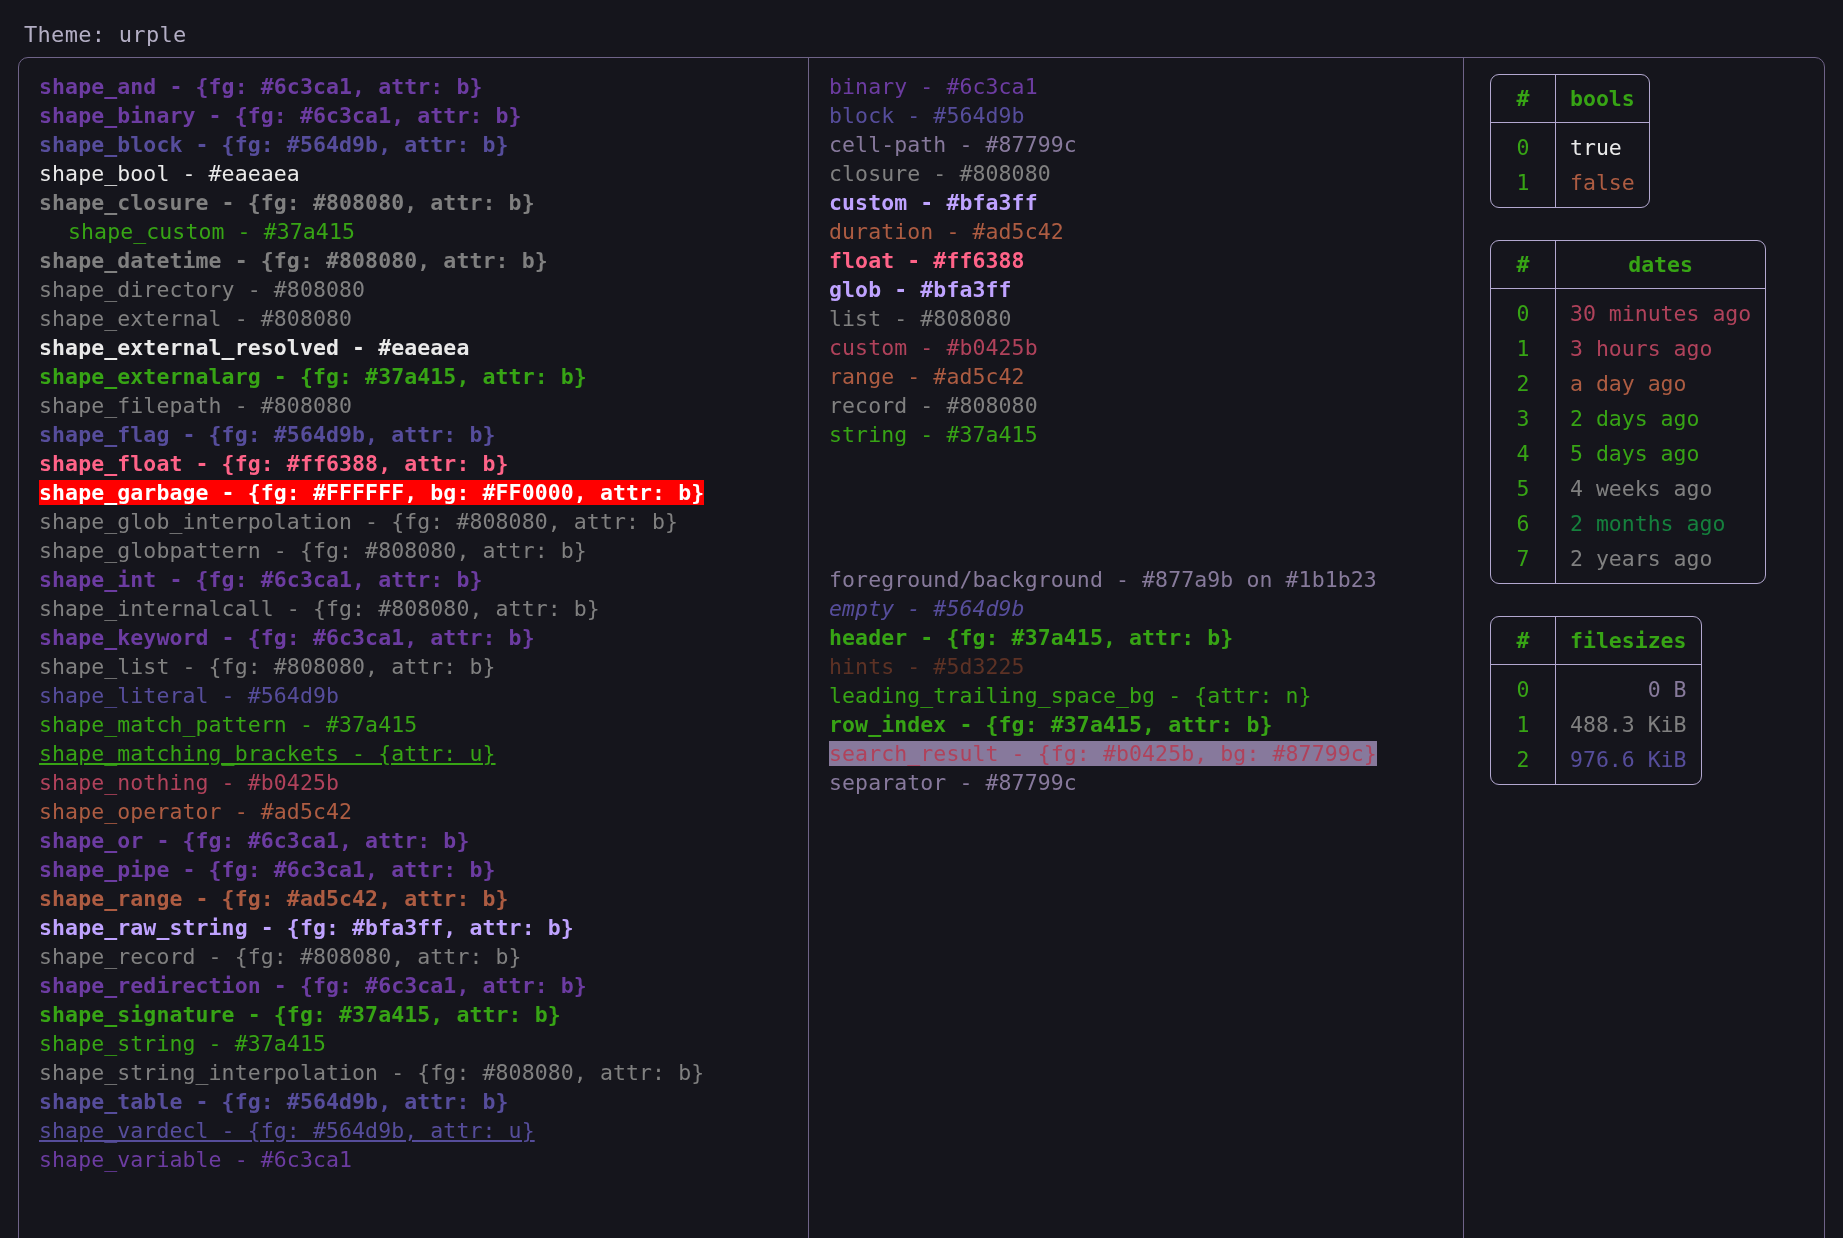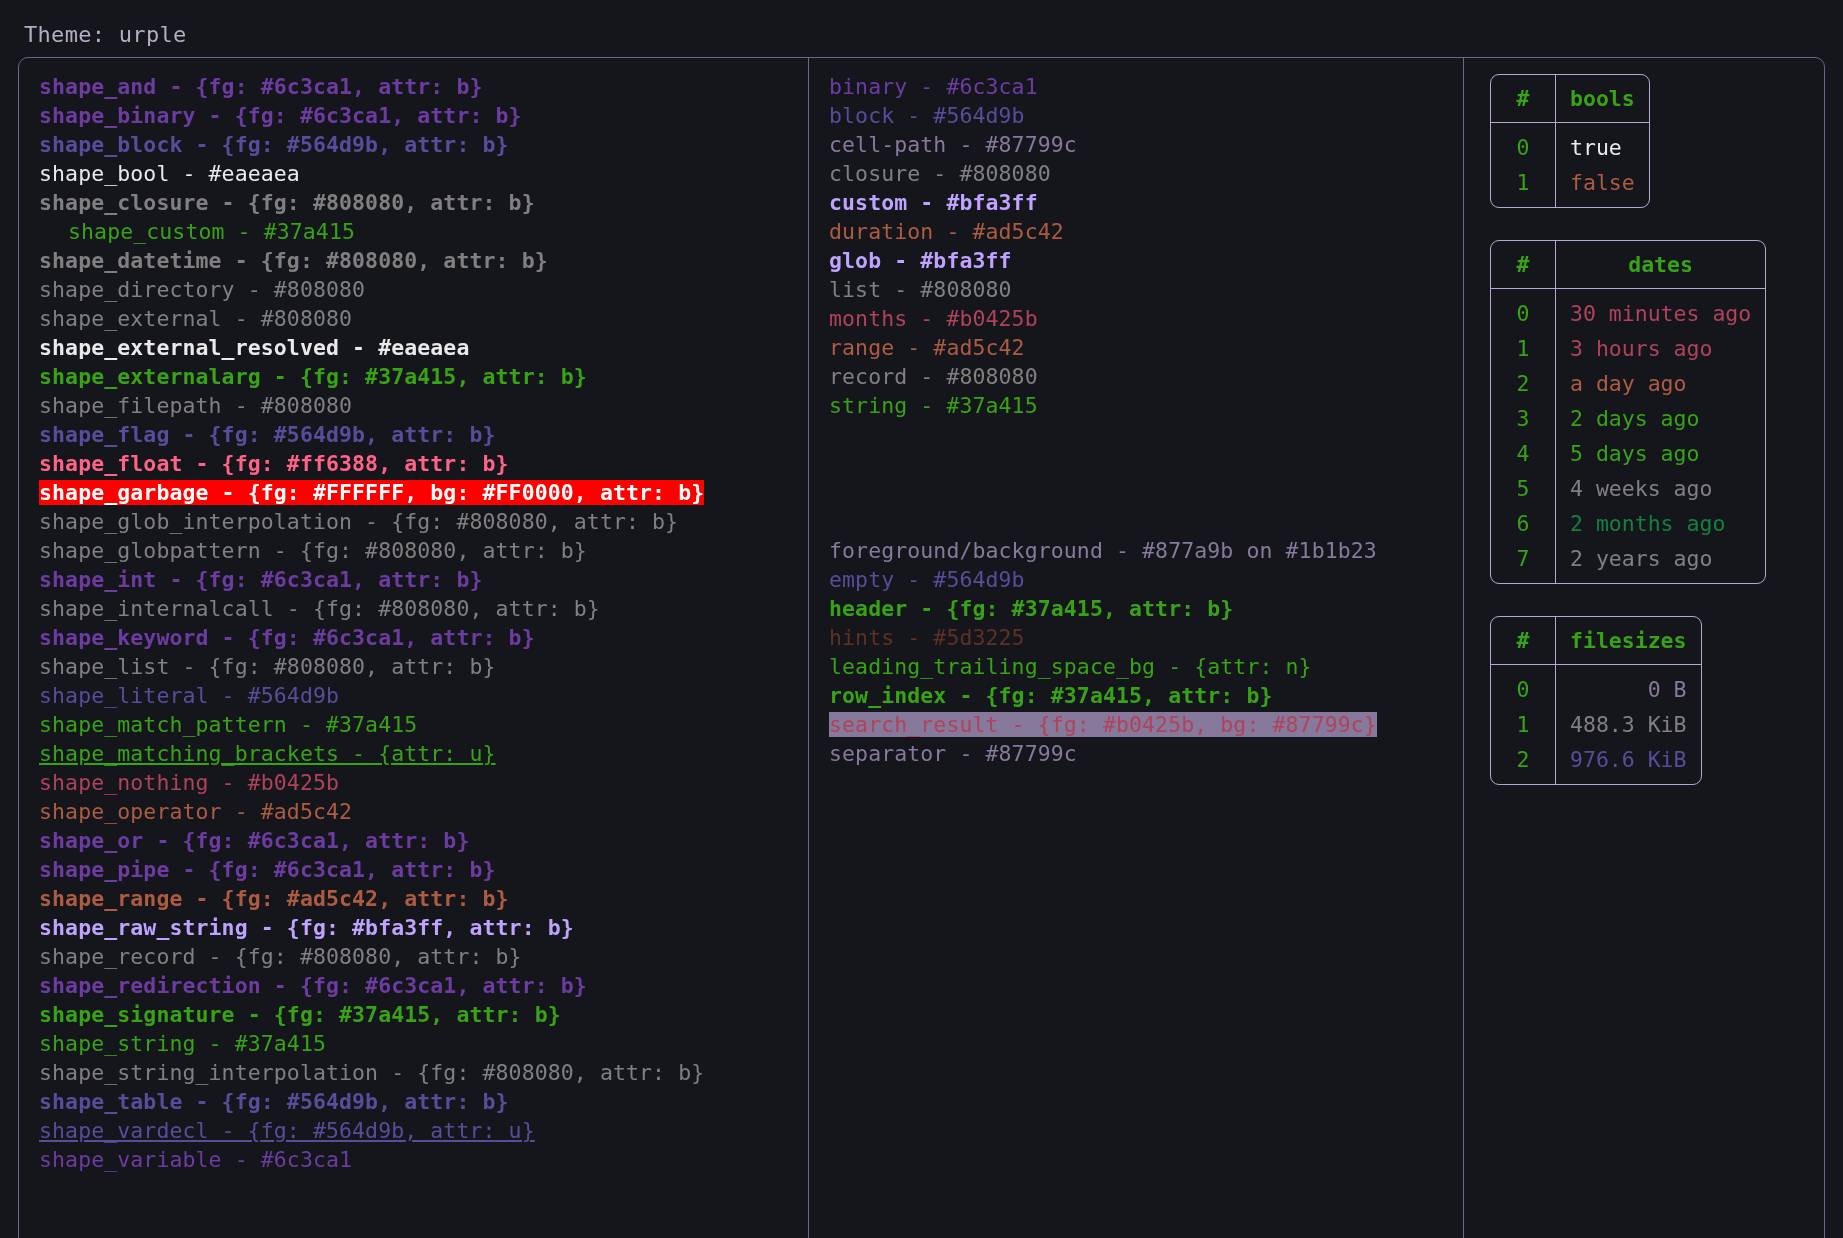--- a/index.html
+++ b/index.html
@@ -163,31 +163,32 @@
       </div>
 
     <div class="pane pane-middle">
       <div id="types-col">
           <div class="line"><span style="color: rgb(108, 60, 161);">binary - #6c3ca1</span></div>
           <div class="line"><span style="color: rgb(86, 77, 155);">block - #564d9b</span></div>
           <div class="line"><span style="color: rgb(135, 121, 156);">cell-path - #87799c</span></div>
           <div class="line"><span style="color: rgb(128, 128, 128);">closure - #808080</span></div>
           <div class="line"><span class="bold" style="color: rgb(191, 163, 255);">custom - #bfa3ff</span></div>
           <div class="line"><span style="color: rgb(173, 92, 66);">duration - #ad5c42</span></div>
+          <div class="line"><span class="bold" style="color: rgb(255, 99, 136);">float - #ff6388</span></div>
           <div class="line"><span class="bold" style="color: rgb(191, 163, 255);">glob - #bfa3ff</span></div>
           <div class="line"><span style="color: rgb(128, 128, 128);">list - #808080</span></div>
-          <div class="line"><span style="color: rgb(176, 66, 91);">months - #b0425b</span></div>
+          <div class="line"><span style="color: rgb(176, 66, 91);">custom - #b0425b</span></div>
           <div class="line"><span style="color: rgb(173, 92, 66);">range - #ad5c42</span></div>
           <div class="line"><span style="color: rgb(128, 128, 128);">record - #808080</span></div>
           <div class="line"><span style="color: rgb(55, 164, 21);">string - #37a415</span></div>
         </div>
       <div class="spacer"></div>
       <div id="ui-col">
           <div class="line"><span style="color: rgb(135, 122, 155);">foreground/background - #877a9b on #1b1b23</span></div>
-          <div class="line"><span style="color: rgb(86, 77, 155);">empty - #564d9b</span></div>
+          <div class="line"><span style="color: rgb(86, 77, 155); font-style: italic;">empty - #564d9b</span></div>
           <div class="line"><span class="bold" style="color: rgb(55, 164, 21);">header - {fg: #37a415, attr: b}</span></div>
           <div class="line"><span style="color: rgb(93, 50, 37);">hints - #5d3225</span></div>
           <div class="line"><span style="color: rgb(55, 164, 21);">leading_trailing_space_bg - {attr: n}</span></div>
           <div class="line"><span class="bold" style="color: rgb(55, 164, 21);">row_index - {fg: #37a415, attr: b}</span></div>
           <div class="line"><span class="hl-search" style="color: rgb(176, 66, 91);">search_result - {fg: #b0425b, bg: #87799c}</span></div>
           <div class="line"><span style="color: rgb(135, 121, 156);">separator - #87799c</span></div>
         </div>
     </div>
 
     <div class="pane pane-right" id="tables-col"><div class="tbl"><table>

